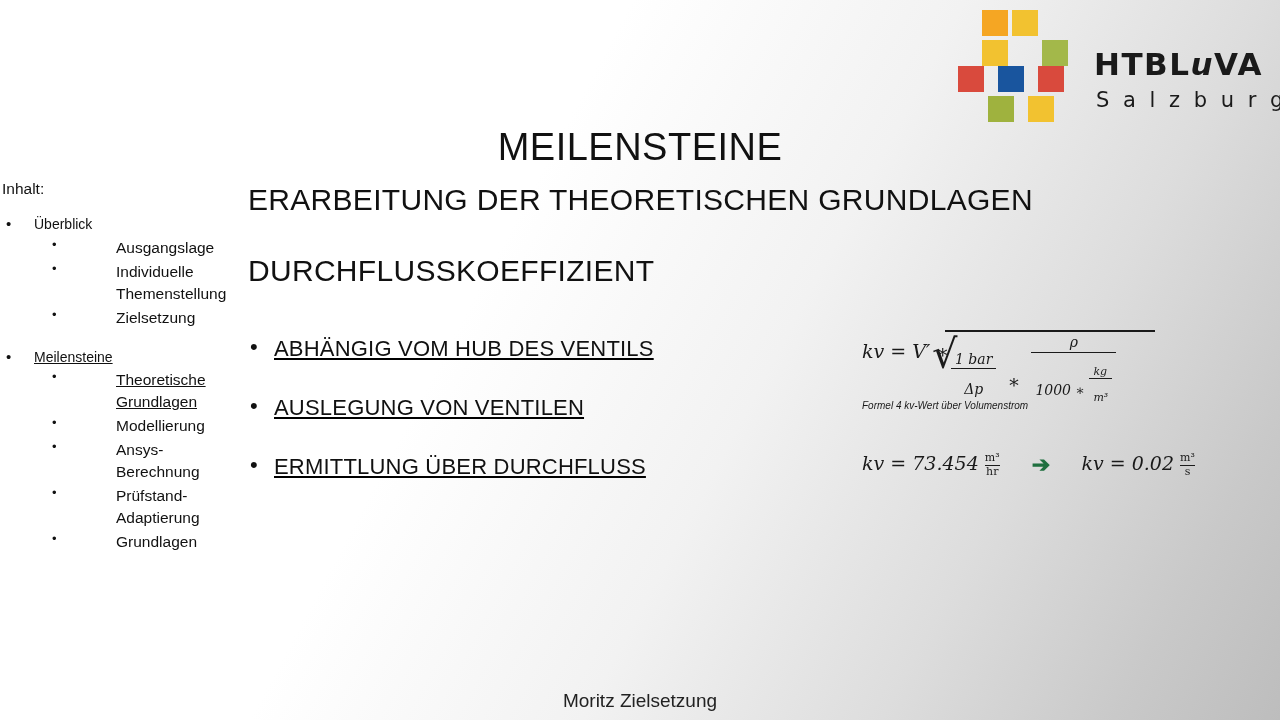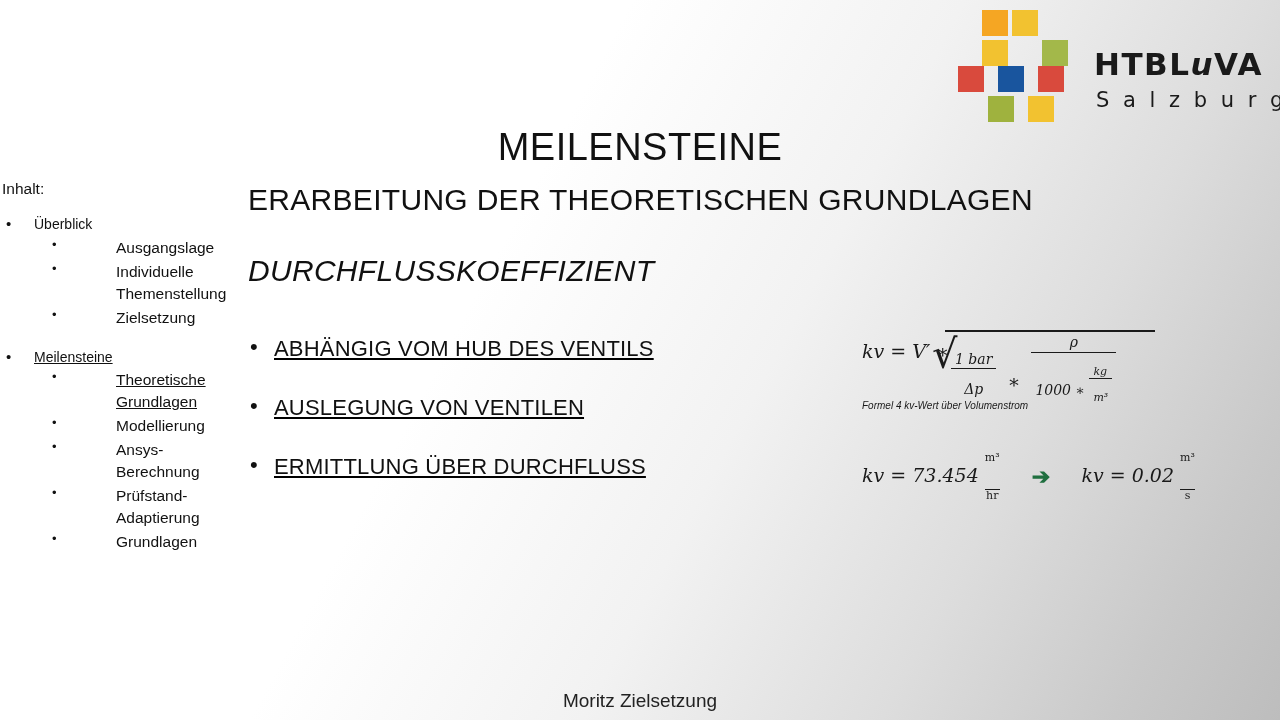--- a/index.html
+++ b/index.html
@@ -132,21 +132,20 @@
     white-space: nowrap;
   }
   #subtitle2 {
     position: absolute;
     left: 248px;
     top: 254px;
     font-size: 30px;
     letter-spacing: 0.3px;
     color: #111111;
     white-space: nowrap;
-    font-style: italic;
   }
   #bullets {
     position: absolute;
     left: 248px;
     top: 336px;
     width: 520px;
     text-decoration: underline;
   }
   .mbullet {
     position: relative;
@@ -250,21 +249,21 @@
   }
   .unitfrac {
     display: inline-block;
     text-align: center;
     vertical-align: middle;
     font-size: 11px;
     line-height: 1.15;
     font-style: normal;
   }
   .unitfrac .num { display: block; }
-  .unitfrac .den { display: block; border-top: 1.2px solid #1a1a1a; margin-top: 24px; }
+  .unitfrac .den { display: block; border-top: 1.2px solid #1a1a1a; }
   .arrow {
     display: inline-block;
     color: #1f6f3f;
     font-size: 22px;
     font-weight: bold;
     padding: 0 26px;
     vertical-align: middle;
   }
 
   

